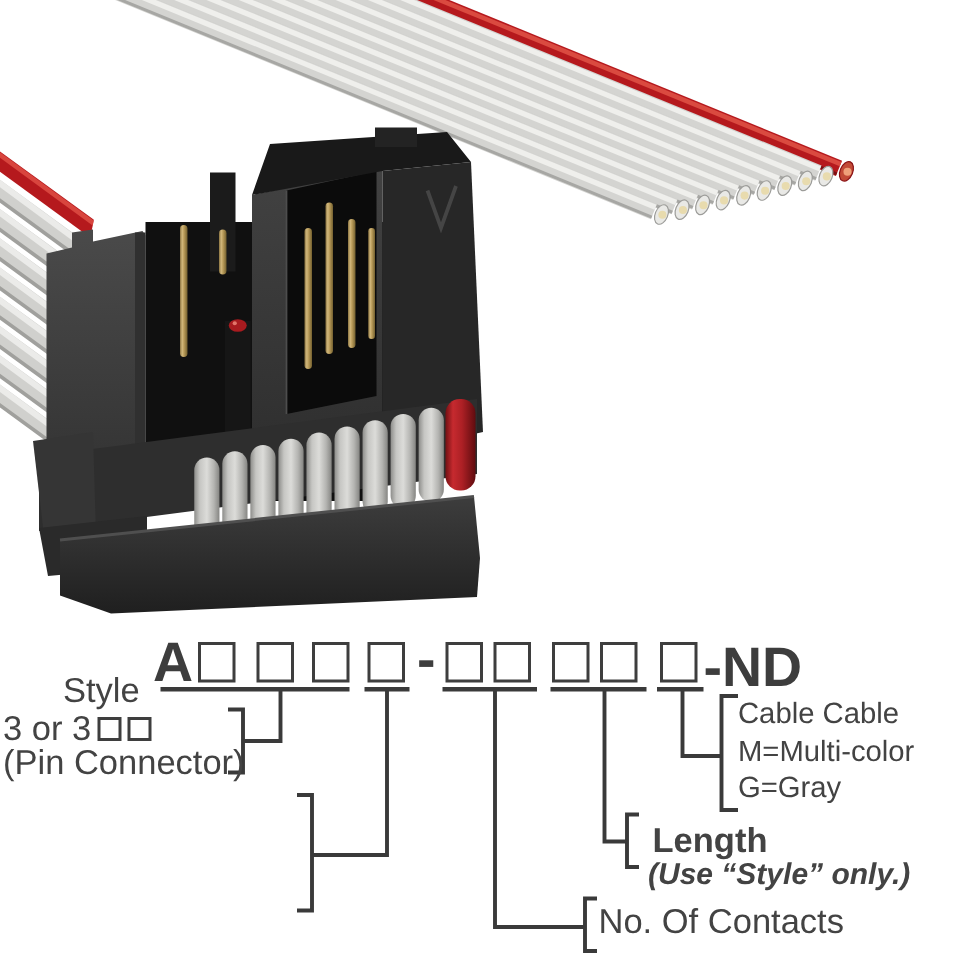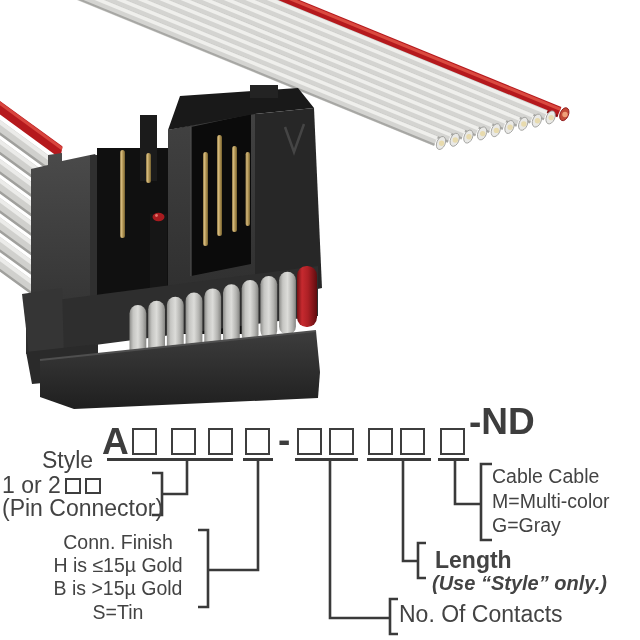--- a/index.html
+++ b/index.html
@@ -162,40 +162,34 @@
   <div class="pnbox" style="left:132px;top:428px;"></div>
   <div class="pnbox" style="left:171px;top:428px;"></div>
   <div class="pnbox" style="left:208px;top:428px;"></div>
   <div class="pnbox" style="left:245px;top:428px;"></div>
   <div class="pnchar" style="left:278px;top:421px;">-</div>
   <div class="pnbox" style="left:297px;top:428px;"></div>
   <div class="pnbox" style="left:329px;top:428px;"></div>
   <div class="pnbox" style="left:368px;top:428px;"></div>
   <div class="pnbox" style="left:400px;top:428px;"></div>
   <div class="pnbox" style="left:440px;top:428px;"></div>
-  <div class="pnchar" style="left:469px;top:403px;text-align:center;">-ND</div>
+  <div class="pnchar" style="left:469px;top:426px;text-align:center;">-ND</div>
 
   <div class="ul" style="left:107px;top:458px;width:126px;"></div>
   <div class="ul" style="left:243px;top:458px;width:30px;"></div>
   <div class="ul" style="left:295px;top:458px;width:63px;"></div>
   <div class="ul" style="left:367px;top:458px;width:64px;"></div>
   <div class="ul" style="left:438px;top:458px;width:31px;"></div>
 
   <div class="label" style="left:42px;top:449px;">Style</div>
   <div class="label" style="left:2px;top:474px;">
-    <span>1 or 2</span><span class="minibox"></span><span class="minibox"></span>
+    <span>3 or 3</span><span class="minibox"></span><span class="minibox"></span>
   </div>
   <div class="label" style="left:2px;top:497px;">(Pin Connector)</div>
 
-  <div class="block center" style="left:28px;top:531px;width:180px;text-align:center;">
-    <div>Conn. Finish</div>
-    <div>H is ≤15µ Gold</div>
-    <div>B is &gt;15µ Gold</div>
-    <div>S=Tin</div>
-  </div>
 
   <div class="block" style="left:492px;top:464px;line-height:24.6px;">
     <div>Cable Cable</div>
     <div>M=Multi-color</div>
     <div>G=Gray</div>
   </div>
 
   <div class="label" style="left:435px;top:549px;font-weight:bold;">Length</div>
   <div class="label boldital" style="left:432px;top:572px;">(Use “Style” only.)</div>
 

